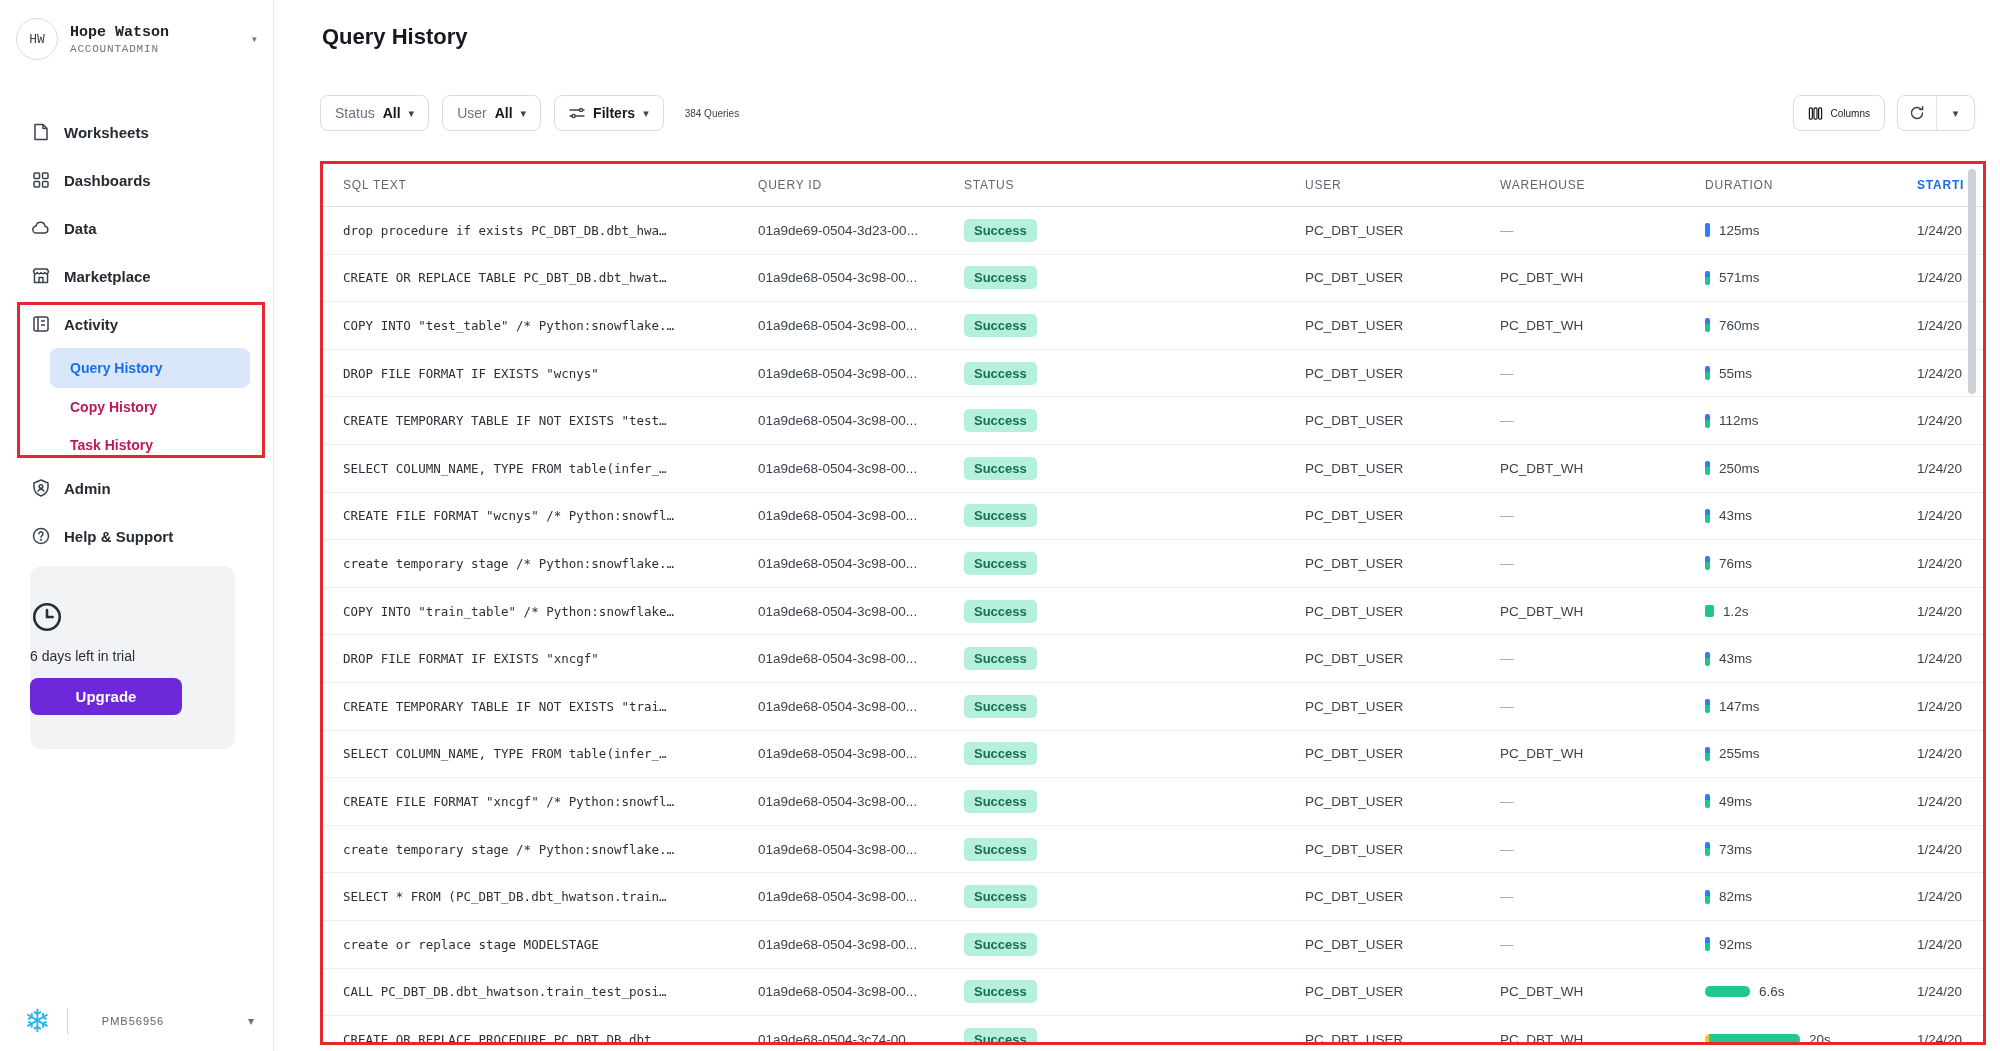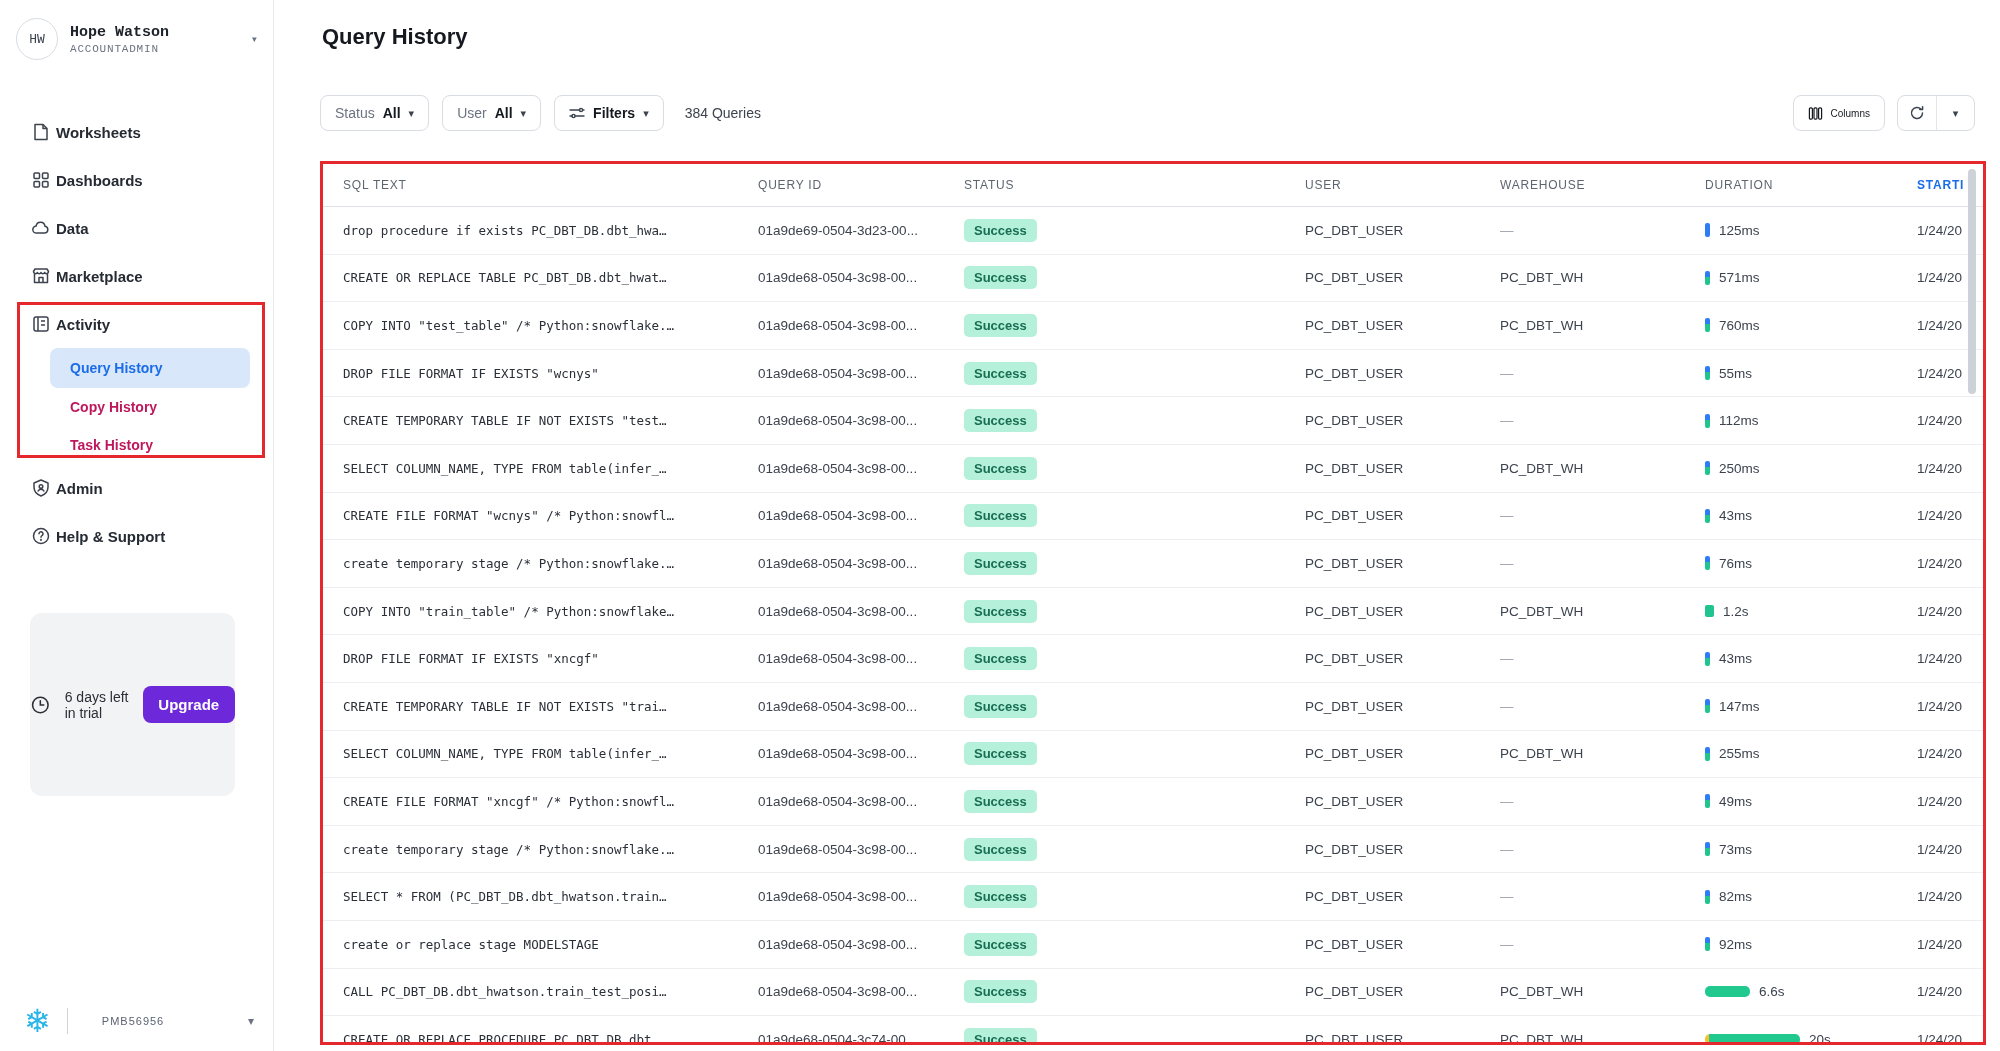--- a/index.html
+++ b/index.html
@@ -10,50 +10,50 @@
   .sidebar { position:absolute; left:0; top:0; width:274px; height:1051px;
     background:#fff; border-right:1px solid #e8eaee; }
   .user-row { position:absolute; left:16px; top:18px; width:242px; display:flex; align-items:center; gap:12px; cursor:pointer;font-family:Liberation Mono, monospace; }
   .avatar { width:42px; height:42px; border-radius:50%; border:1px solid #d8dce3; background:#fff;
     display:flex; align-items:center; justify-content:center; font-size:13px; color:#3a4350; flex:0 0 auto; }
   .user-name { font-size:15px; font-weight:700; color:#1c212a; line-height:1.3; }
   .user-role { font-size:11px; color:#6b7380; letter-spacing:.8px; }
   .user-chevron { margin-left:auto; color:#6b7380; font-size:12px; }
 
   .nav { position:absolute; left:0; top:108px; width:274px; }
-  .nav-item { height:48px; display:flex; align-items:center; padding-left:30px; gap:4px; cursor:pointer; }
+  .nav-item { height:48px; display:flex; align-items:center; padding-left:30px; gap:12px; cursor:pointer; }
   .nav-item .nicon { width:22px; height:22px; color:#3c434e; flex:0 0 auto; display:flex; align-items:center; justify-content:center; }
   .nav-item .nlabel { font-size:15px; font-weight:600; color:#262b33; }
   .sub-item { height:38px; display:flex; align-items:center; padding-left:70px; font-size:14px; font-weight:600; color:#be185d; cursor:pointer; }
   .sub-item.active { padding:0; margin:0 24px 0 50px; height:40px; border-radius:8px; background:#d9e7fb;
     color:#1a6ce8; padding-left:20px; }
 
-  .trial-card { position:absolute; left:30px; top:613px; width:205px; height:183px; background:#f2f3f5;
-    border-radius:12px; display:flex; flex-direction:row; align-items:center; justify-content:center; gap:14px; }
+  .trial-card { position:absolute; left:30px; top:566px; width:205px; height:183px; background:#f2f3f5;
+    border-radius:12px; display:flex; flex-direction:column; justify-content:center; gap:14px; }
   .trial-text { font-size:14px; color:#2a2e35; }
   .upgrade-btn { width:152px; height:37px; background:#6d28d9; color:#fff; border:none; border-radius:8px;
     font-size:15px; font-weight:700; font-family:inherit; cursor:pointer; }
 
   .account-row { position:absolute; left:24px; bottom:14px; width:230px; display:flex; align-items:center; cursor:pointer; }
   .sf-logo { font-size:32px; color:#29b5e8; line-height:1; }
   .acct-divider { width:1px; height:26px; background:#d0d4da; margin:0 18px 0 16px; }
   .acct-name { font-size:11px; color:#5b6471; letter-spacing:1px;margin-left:16px; }
   .acct-chevron { margin-left:auto; color:#6b7380; font-size:12px; }
 
   
   .main { position:absolute; left:275px; top:0; width:1725px; height:1051px; }
   .page-title { position:absolute; left:47px; top:24px; font-size:22px; font-weight:700; color:#15191f; }
 
   .toolbar { position:absolute; left:45px; top:95px; display:flex; align-items:center; gap:13px; }
   .pill { height:36px; border:1px solid #d8dce3; border-radius:8px; background:#fff; display:flex;
     align-items:center; padding:0 14px; gap:8px; font-size:14px; cursor:pointer; }
   .pill .plabel { color:#6b7380; }
   .pill .pvalue { color:#15191f; font-weight:700; }
   .pill .pchev { color:#3c434e; font-size:11px; }
-  .query-count { font-size:14px; color:#3c434e; margin-left:8px; }
+  .query-count { font-size:10px; color:#3c434e; margin-left:8px; }
   .filters-icon { color:#3c434e; }
 
   .right-tools { position:absolute; right:25px; top:95px; display:flex; gap:12px; }
   .columns-btn { height:36px; border:1px solid #d8dce3; border-radius:8px; background:#fff; display:flex;
     align-items:center; padding:0 14px; gap:8px; font-size:10px; color:#15191f; cursor:pointer; font-family:inherit; }
   .split-btn { height:36px; border:1px solid #d8dce3; border-radius:8px; background:#fff; display:flex; overflow:hidden; }
   .split-seg { width:38px; display:flex; align-items:center; justify-content:center; cursor:pointer; color:#3c434e; }
   .split-seg + .split-seg { border-left:1px solid #e3e6ea; }
 
   

